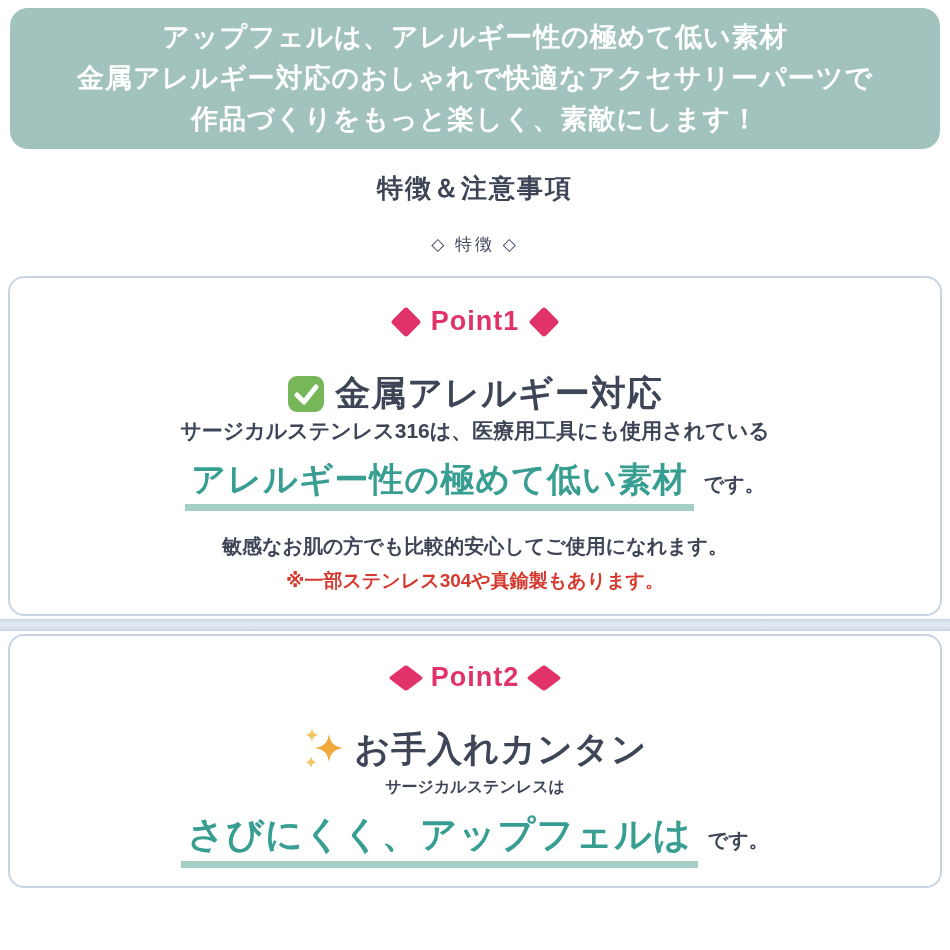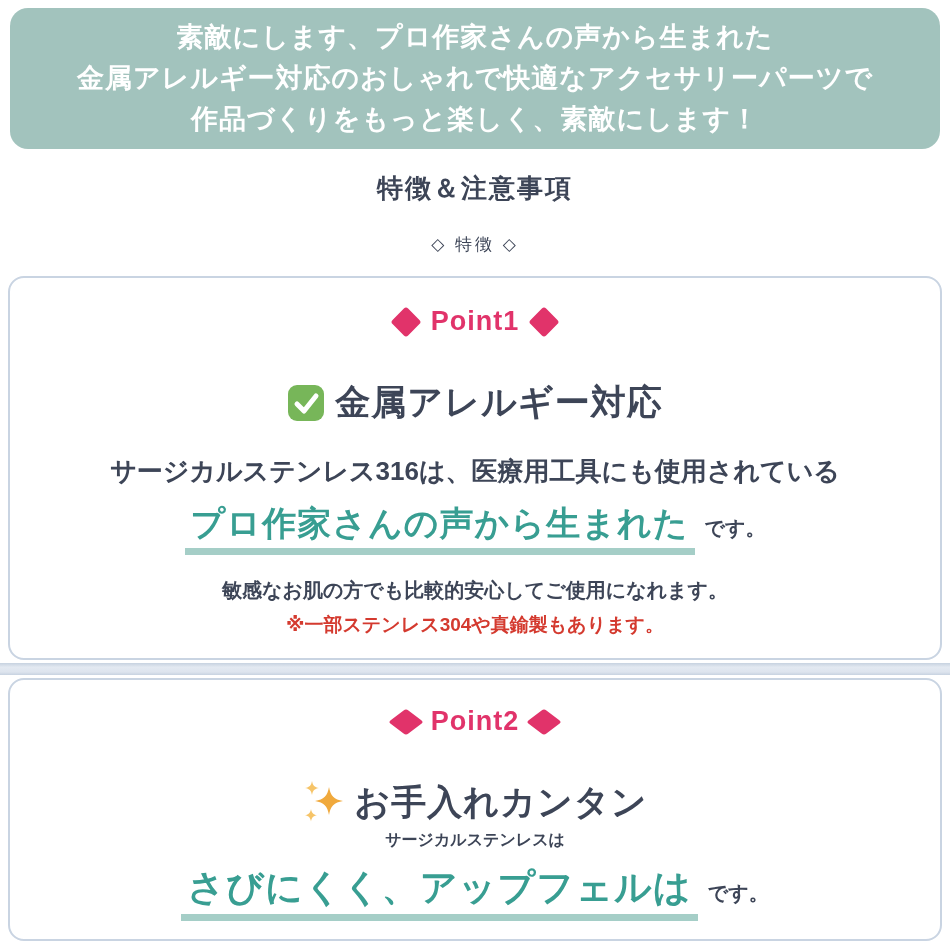--- a/index.html
+++ b/index.html
@@ -72,37 +72,36 @@
   .diamond {
     width: 22px; height: 22px;
     background: #e1336a;
     transform: rotate(45deg);
     border-radius: 3px;
     display: inline-block;
   }
   .diamond.tall { transform: rotate(45deg) skew(-8deg, -8deg); }
   
   .card-title {
-    margin-top: 42px;
+    margin-top: 33px;
     display: flex;
     align-items: center;
     justify-content: center;
     gap: 10px;
     color: #3d4557;
     font-size: 35px;
     font-weight: bold;
     letter-spacing: 1px;
   }
   .check-icon { width: 38px; height: 38px; flex: 0 0 auto; }
   .sparkles-icon { width: 42px; height: 44px; flex: 0 0 auto; }
   
   .lead-line {
-    margin-top: 28px;
     color: #3d4557;
-    font-size: 26px;
+    font-size: 21px;
     font-weight: bold;
   }
   .lead-line-2 { margin-top: 4px; font-size: 16px; }
   .highlight-row {
     margin-top: 12px;
     display: flex;
     align-items: baseline;
     justify-content: center;
     gap: 10px;
   }
@@ -132,21 +131,21 @@
     color: #d43a2f;
     font-size: 19px;
     font-weight: bold;
   }
   .note-line.first { margin-top: 16px; }
 </style>
 </head>
 <body>
 
 <div class="banner">
-  <span class="banner-line">素敵にします、プロ作家さんの声から生まれた</span>
+  <span class="banner-line">アップフェルは、アレルギー性の極めて低い素材</span>
   <span class="banner-line">金属アレルギー対応のおしゃれで快適なアクセサリーパーツで</span>
   <span class="banner-line">作品づくりをもっと楽しく、素敵にします！</span>
 </div>
 
 <div class="main-heading">特徴＆注意事項</div>
 <div class="sub-heading">◇ 特徴 ◇</div>
 
 <div class="card card-point1">
   <div class="point-label">
     <span class="diamond"></span>
@@ -155,21 +154,21 @@
   </div>
   <div class="card-title">
     <svg class="check-icon" viewBox="0 0 38 38">
       <rect x="1" y="1" width="36" height="36" rx="9" fill="#77b659"></rect>
       <path d="M10 20 L17 27 L29 12" fill="none" stroke="#ffffff" stroke-width="5" stroke-linecap="round" stroke-linejoin="round"></path>
     </svg>
     <span>金属アレルギー対応</span>
   </div>
   <div class="lead-line">サージカルステンレス316は、医療用工具にも使用されている</div>
   <div class="highlight-row">
-    <span class="highlight">プロ作家さんの声から生まれた</span>
+    <span class="highlight">アレルギー性の極めて低い素材</span>
     <span class="suffix">です。</span>
   </div>
   <div class="body-line">敏感なお肌の方でも比較的安心してご使用になれます。</div>
   <div class="note-line">※一部ステンレス304や真鍮製もあります。</div>
 </div>
 
 <div class="band"></div>
 
 <div class="card card-point2">
   <div class="point-label">

